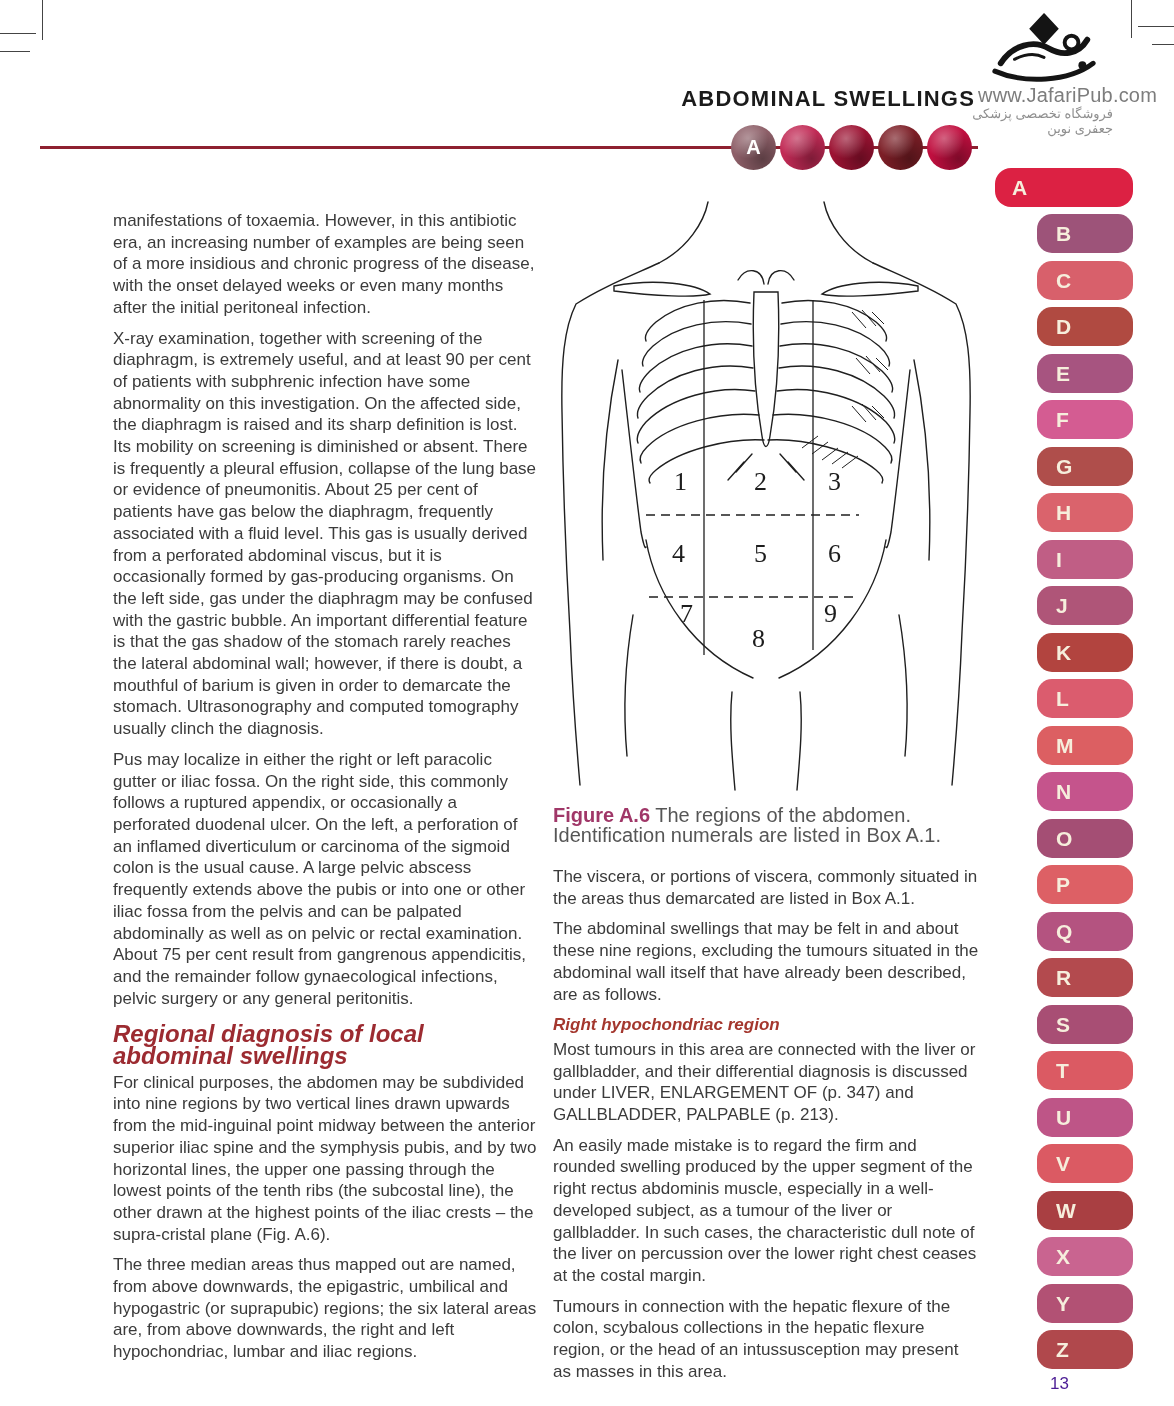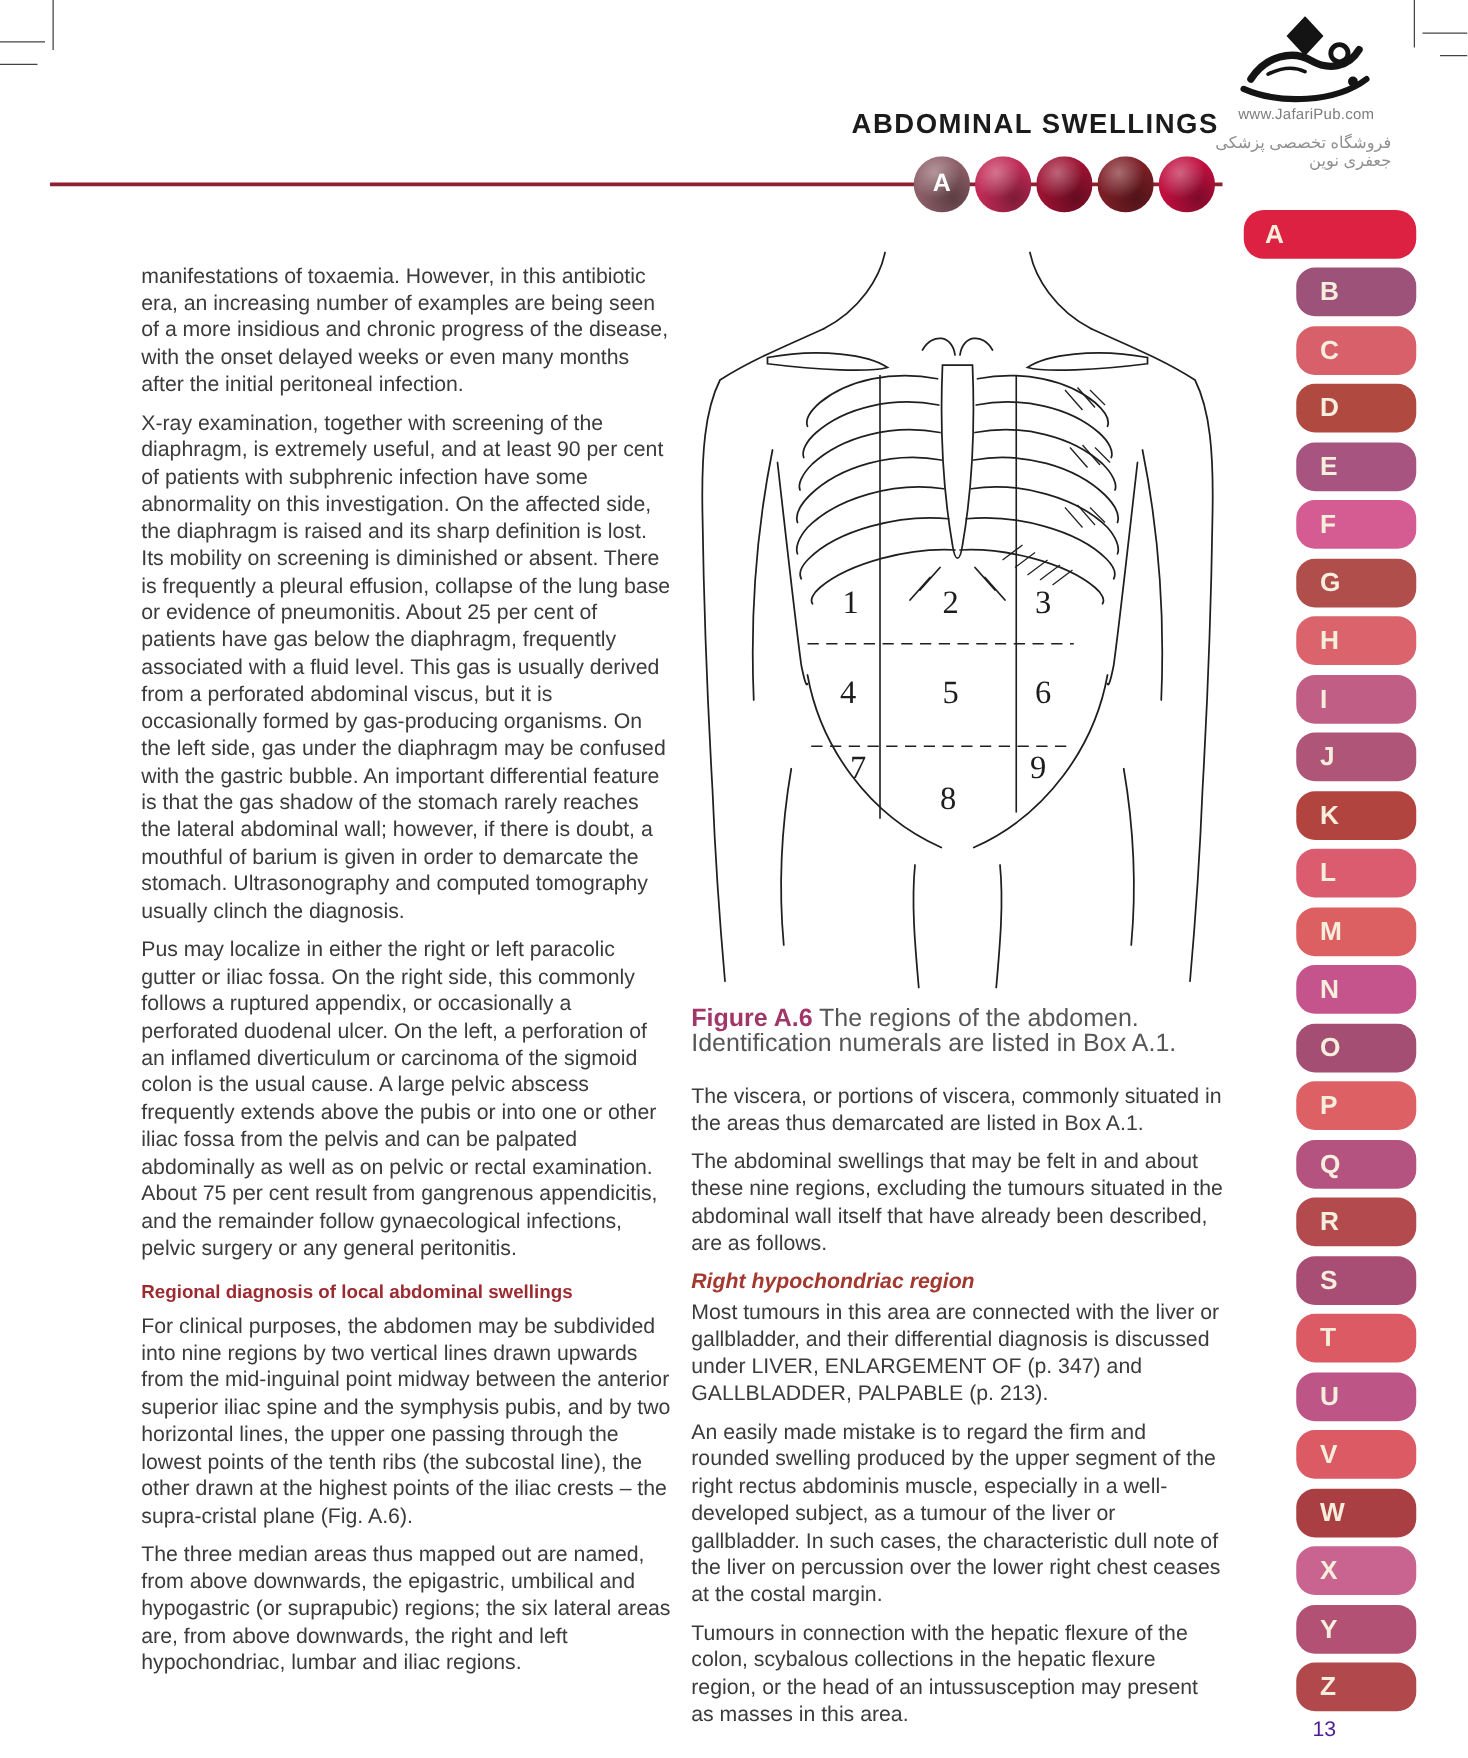--- a/index.html
+++ b/index.html
@@ -5,42 +5,42 @@
   html,body{margin:0;padding:0;}
   body{
     width:1174px;height:1406px;position:relative;background:#ffffff;
     font-family:"Liberation Sans",sans-serif;color:#3b3b3b;overflow:hidden;
   }
   
   .crop{position:absolute;background:#444;}
   
   .logo-wrap{position:absolute;left:985px;top:12px;width:118px;height:74px;}
   .site-url{position:absolute;left:978px;top:84px;width:134px;text-align:center;
-    font-size:12px;color:#7d7d7d;letter-spacing:.2px;}
+    font-size:20px;color:#7d7d7d;letter-spacing:.2px;}
   .tagline{position:absolute;left:935px;top:106px;width:178px;text-align:right;
     font-size:13px;color:#8f8f8f;direction:rtl;}
   
   .page-title{position:absolute;right:199px;top:86px;font-size:22px;font-weight:bold;
     letter-spacing:1.2px;color:#1b1b1b;white-space:nowrap;margin-left:20px;}
   .rule{position:absolute;left:40px;top:146px;width:938px;height:3px;}
   .circle{position:absolute;top:125px;width:45px;height:45px;border-radius:50%;
     background:radial-gradient(circle at 38% 30%, rgba(255,255,255,.35), rgba(255,255,255,0) 48%),
                radial-gradient(circle at 70% 75%, rgba(0,0,0,.35), rgba(0,0,0,0) 60%),
                var(--c,#a02040);
     display:flex;align-items:center;justify-content:center;
     color:#fff;font-weight:bold;font-size:20px;}
   
   .tab{position:absolute;left:1037px;width:96px;height:39px;border-radius:15px;
     background:var(--c,#b04);color:#f6eedc;font-weight:bold;font-size:21px;
     display:flex;align-items:center;padding-left:19px;box-sizing:border-box;cursor:pointer;}
   .tab.active{left:995px;width:138px;padding-left:17px;border-radius:16px;}
   
   .col{position:absolute;font-size:17px;line-height:21.7px;}
   .col p{margin:0 0 9px 0;}
-  .sect-heading{font-size:15px;font-weight:bold;margin:14px 0 5px 0;}
+  .sect-heading{font-size:24px;font-weight:bold;margin:14px 0 5px 0;font-style:italic;}
   .sub-heading{font-size:17px;font-weight:bold;font-style:italic;margin:2px 0 3px 0;}
   .caption{position:absolute;left:553px;top:806px;width:424px;font-size:20px;
     line-height:19.5px;color:#565656;}
   .caption b{font-weight:bold;}
   .fig-wrap{position:absolute;left:556px;top:200px;width:420px;height:592px;}
   .page-num{position:absolute;left:1050px;top:1374px;font-size:17px;color:#4c1d95;}
   svg text.regnum{font-family:"Liberation Serif",serif;font-size:26px;fill:#1d1d1d;}
 </style>
 </head>
 <body>

